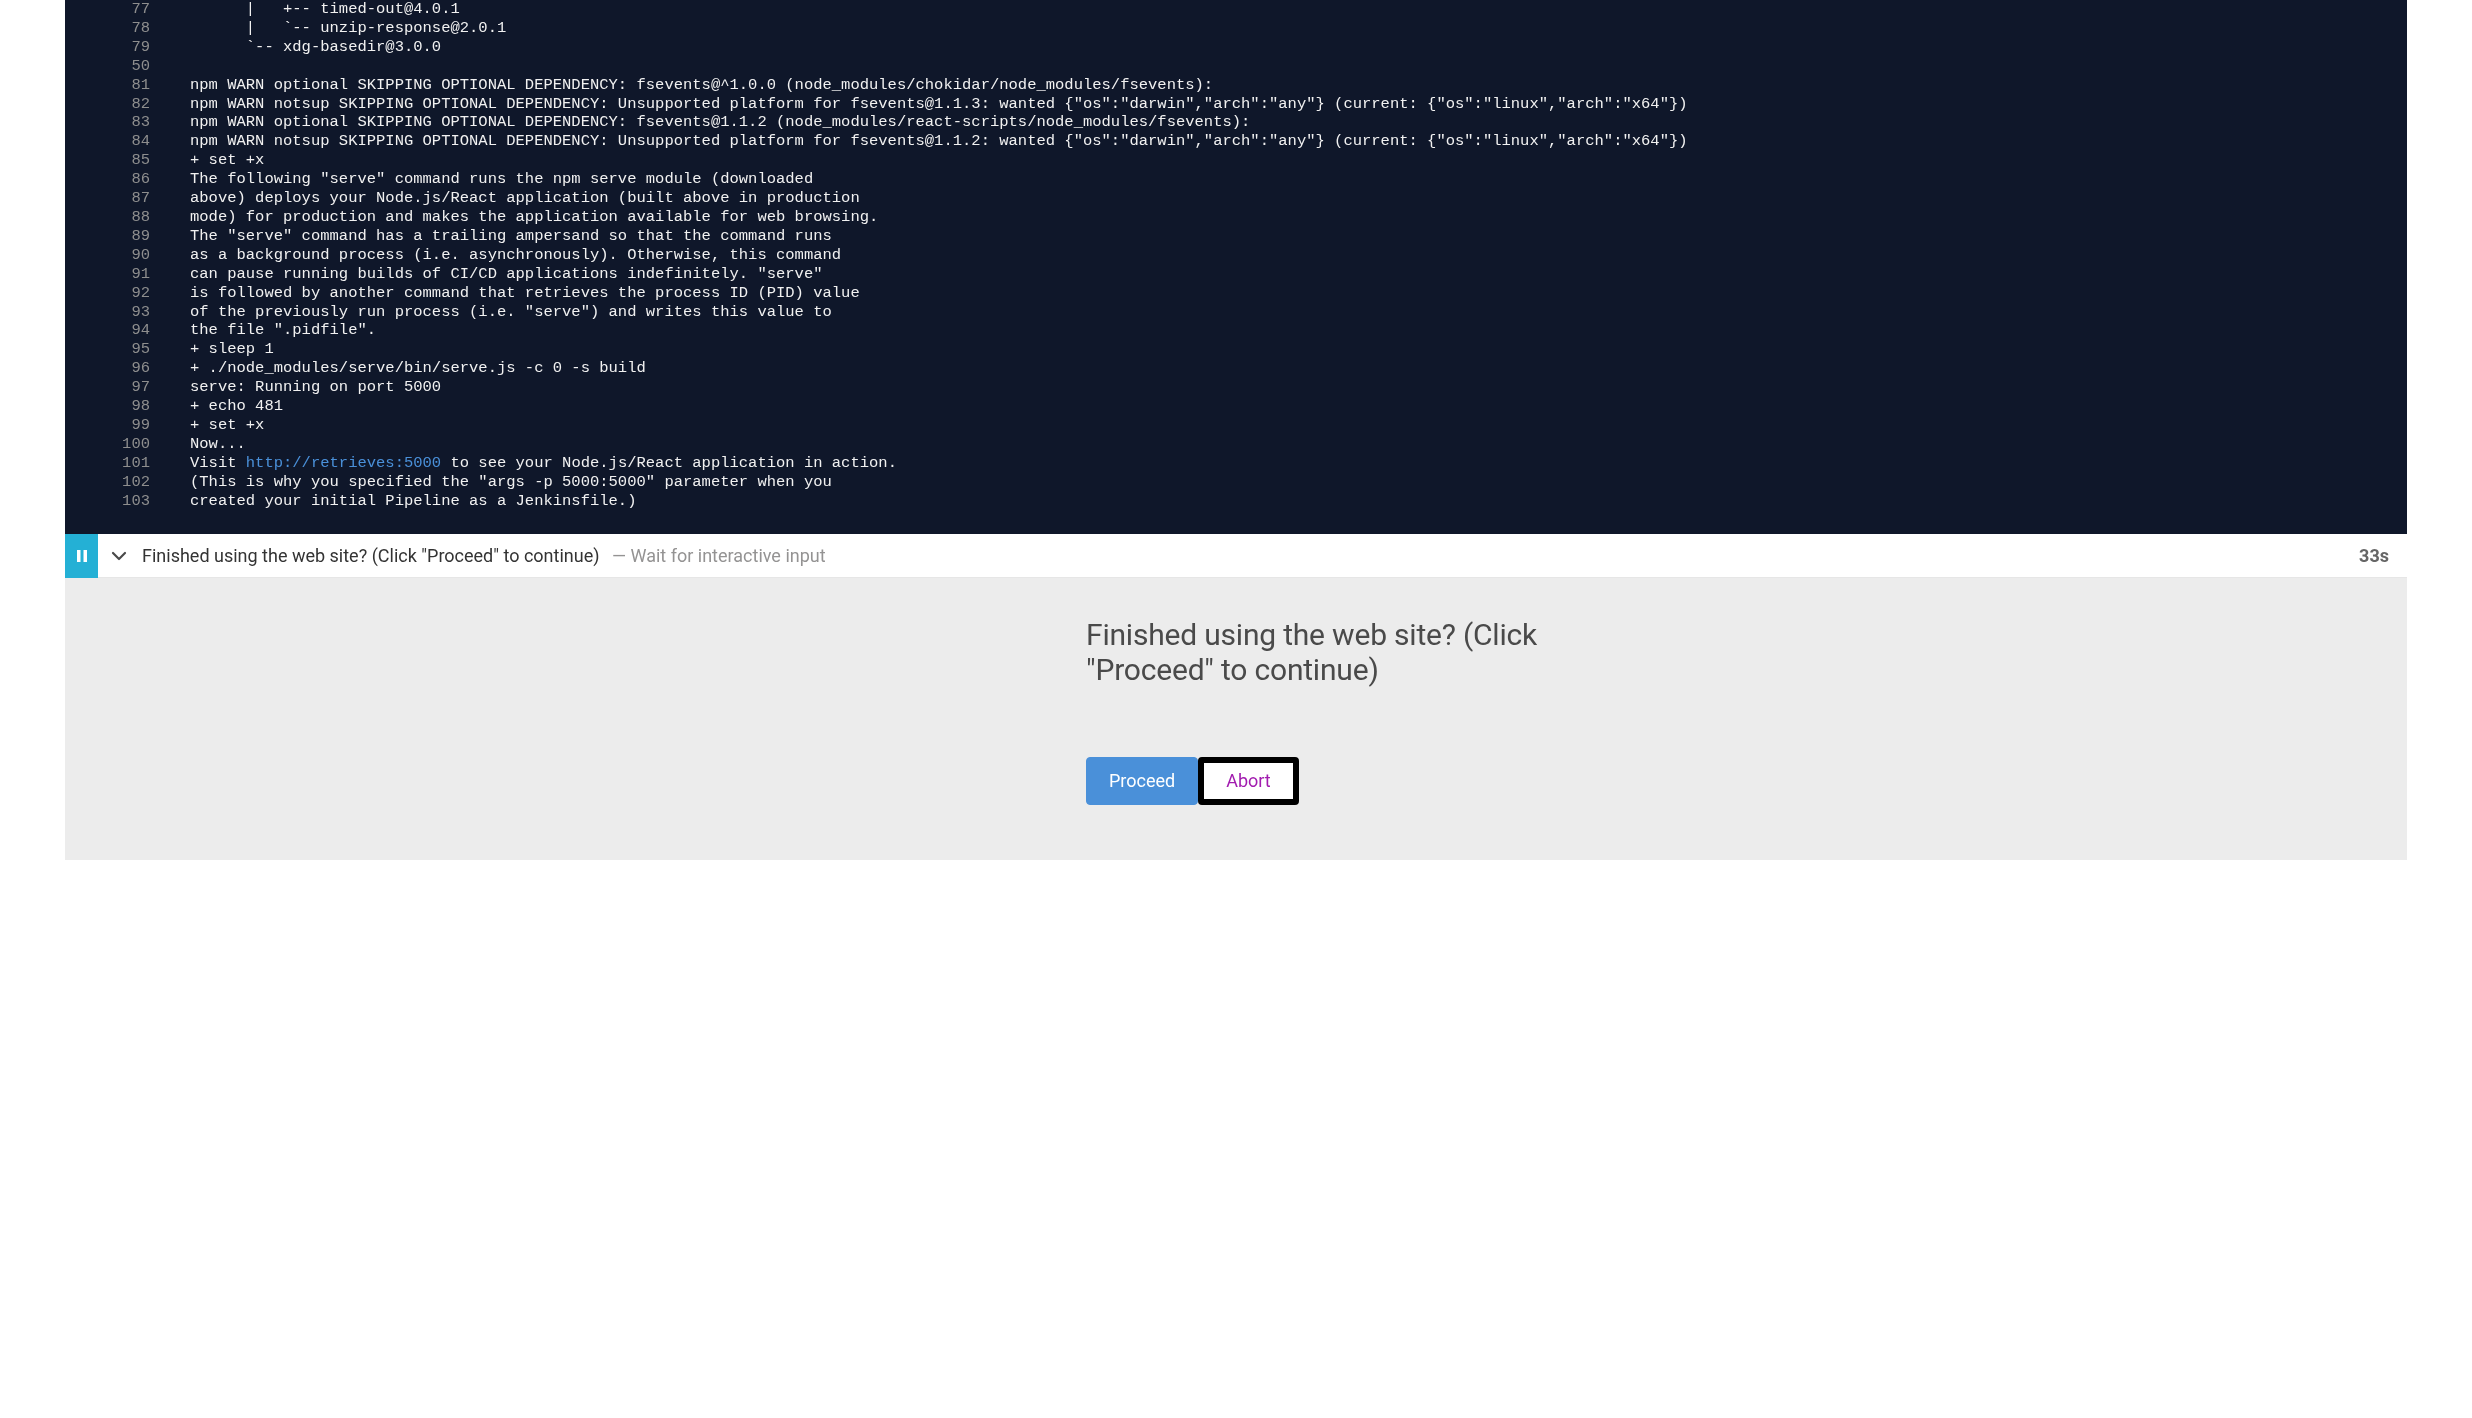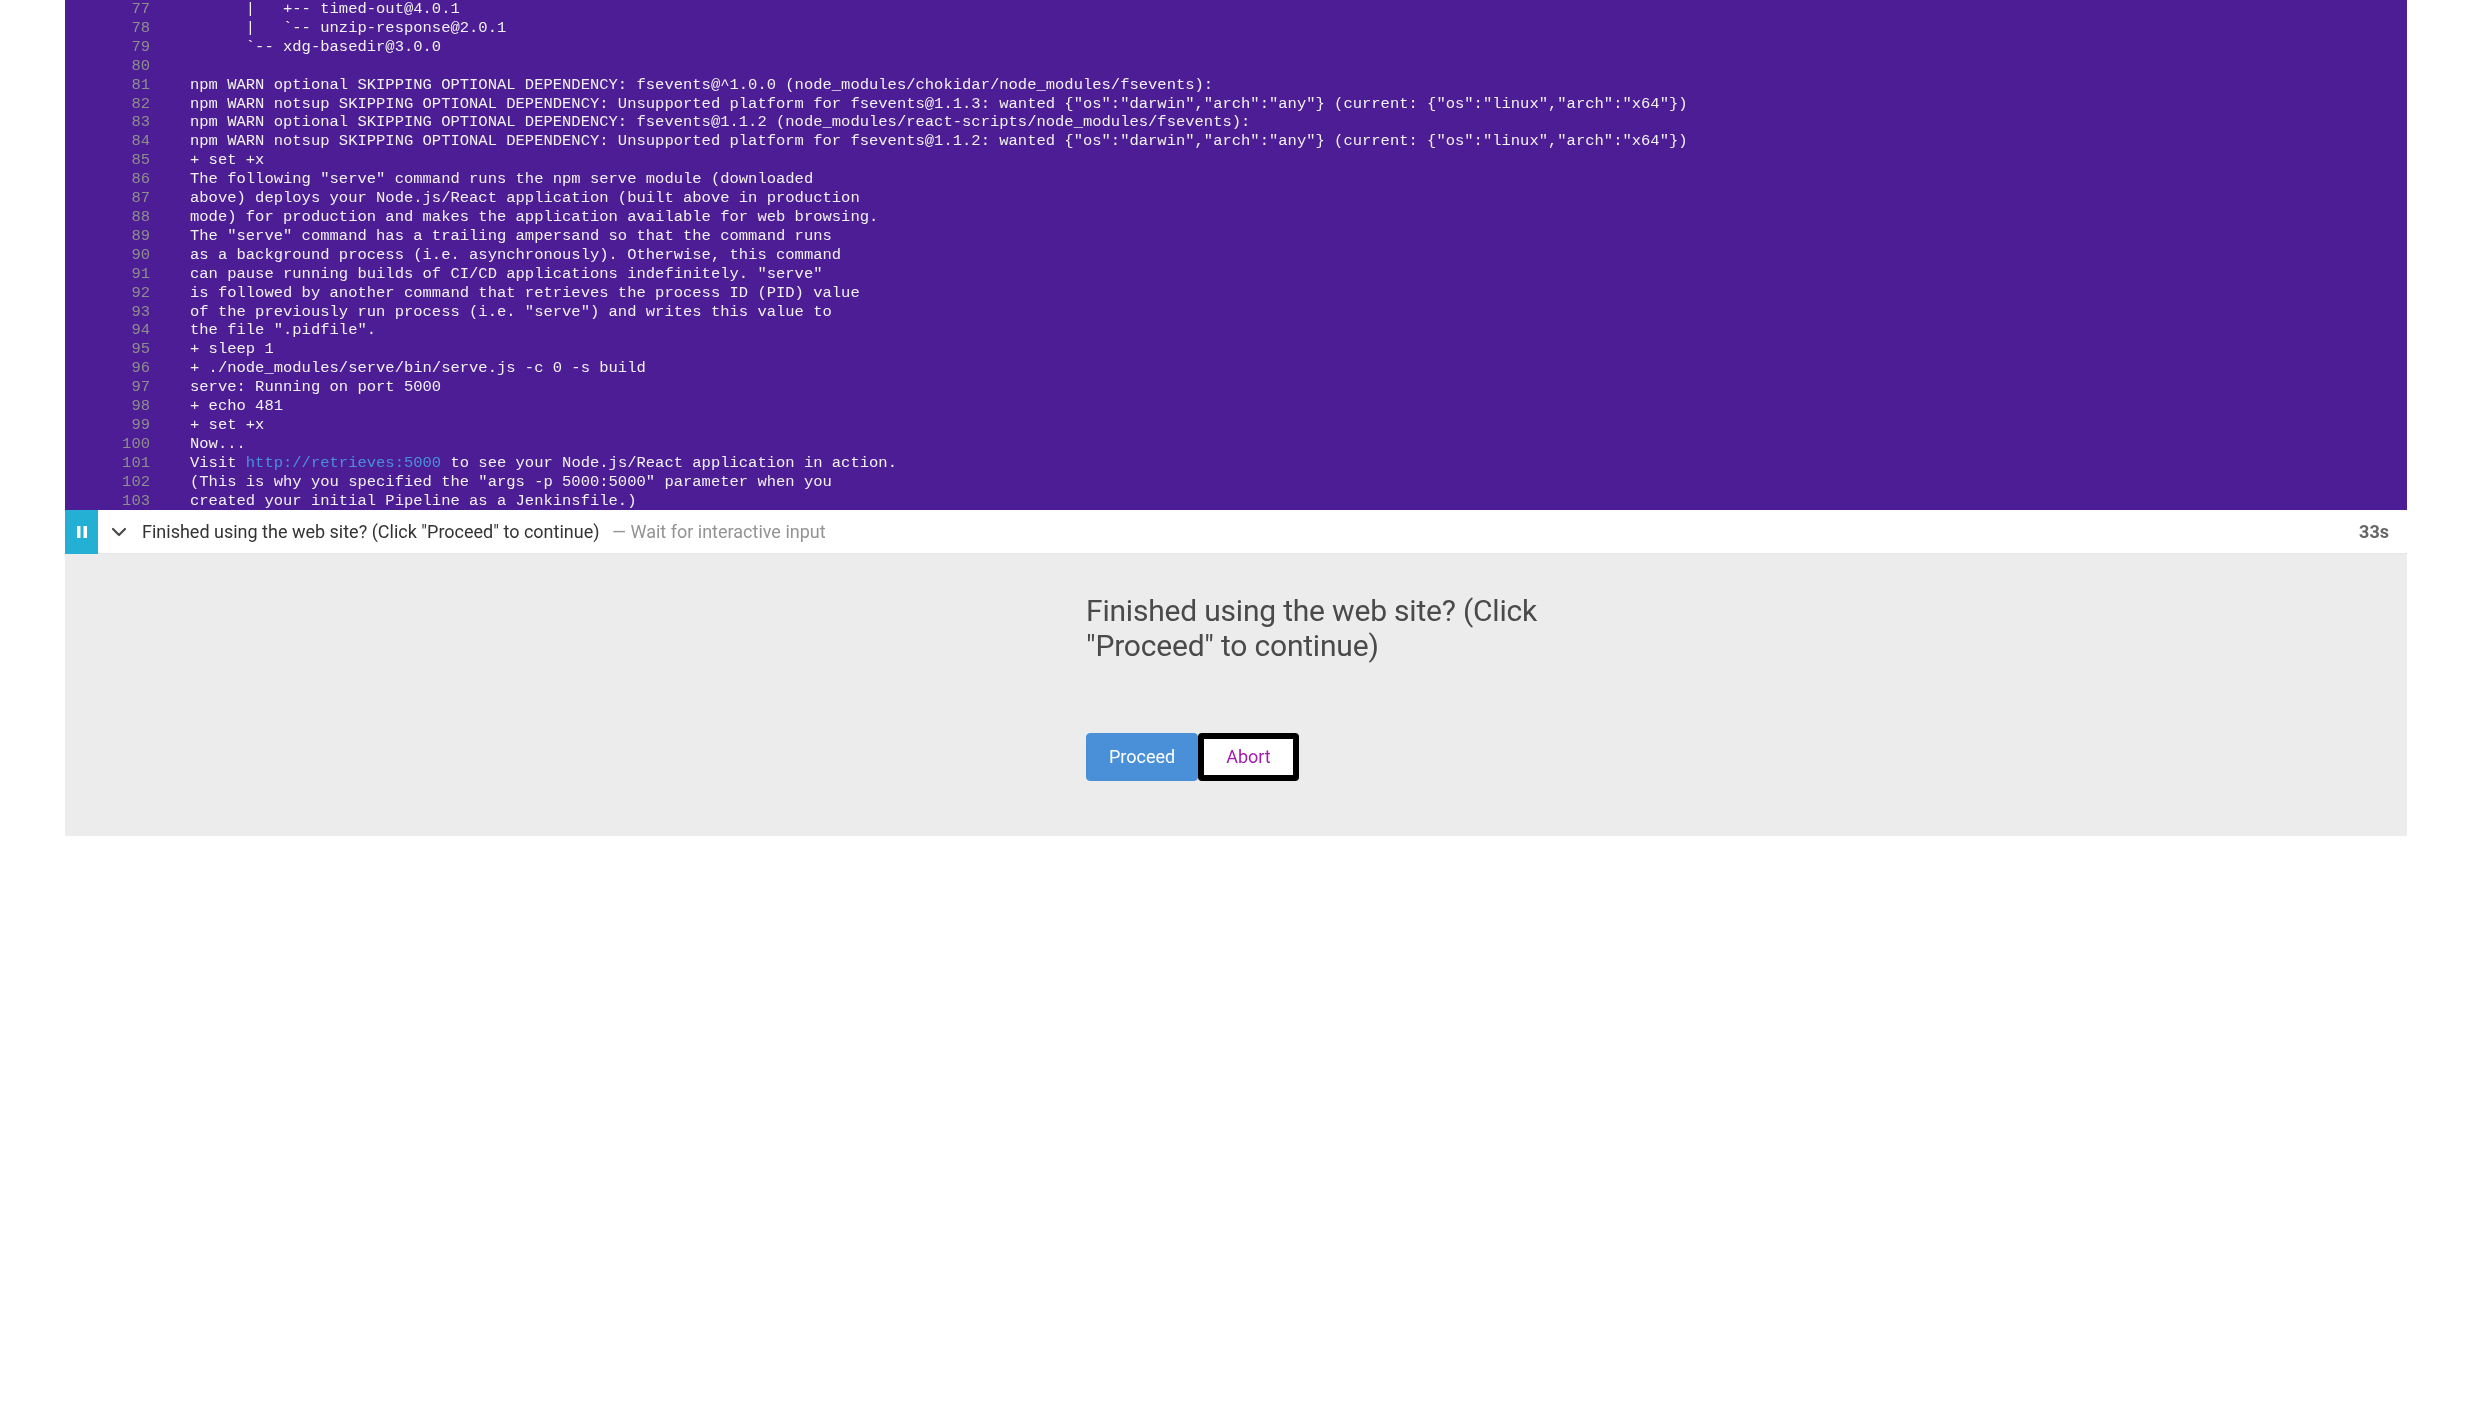--- a/index.html
+++ b/index.html
@@ -8,22 +8,22 @@
     font-family: -apple-system, BlinkMacSystemFont, "Segoe UI", Roboto, "Helvetica Neue", Arial, sans-serif;
     background: #ffffff;
     font-size: 16px;
   }
   .page {
     width: 100%;
     max-width: 2472px;
     margin: 0 auto;
   }
   .console-panel {
-    background: #4c1d95;
-    padding: 0 0 0 0;
+    background: #0f172a;
+    padding: 0 0 24px 0;
     margin: 0 65px;
   }
   .console-rows {
     font-family: "SFMono-Regular", Menlo, Consolas, "Liberation Mono", monospace;
     font-size: 15.5px;
     line-height: 1.22;
     color: #f1f1f1;
     padding: 0 40px 0 0;
   }
   .console-row {
@@ -145,21 +145,21 @@
         </div>
         <div class="console-row">
           <div class="lineno">78</div>
           <div class="linetext">      |   `-- unzip-response@2.0.1</div>
         </div>
         <div class="console-row">
           <div class="lineno">79</div>
           <div class="linetext">      `-- xdg-basedir@3.0.0</div>
         </div>
         <div class="console-row">
-          <div class="lineno">80</div>
+          <div class="lineno">50</div>
           <div class="linetext"></div>
         </div>
         <div class="console-row">
           <div class="lineno">81</div>
           <div class="linetext">npm WARN optional SKIPPING OPTIONAL DEPENDENCY: fsevents@^1.0.0 (node_modules/chokidar/node_modules/fsevents):</div>
         </div>
         <div class="console-row">
           <div class="lineno">82</div>
           <div class="linetext">npm WARN notsup SKIPPING OPTIONAL DEPENDENCY: Unsupported platform for fsevents@1.1.3: wanted {"os":"darwin","arch":"any"} (current: {"os":"linux","arch":"x64"})</div>
         </div>

